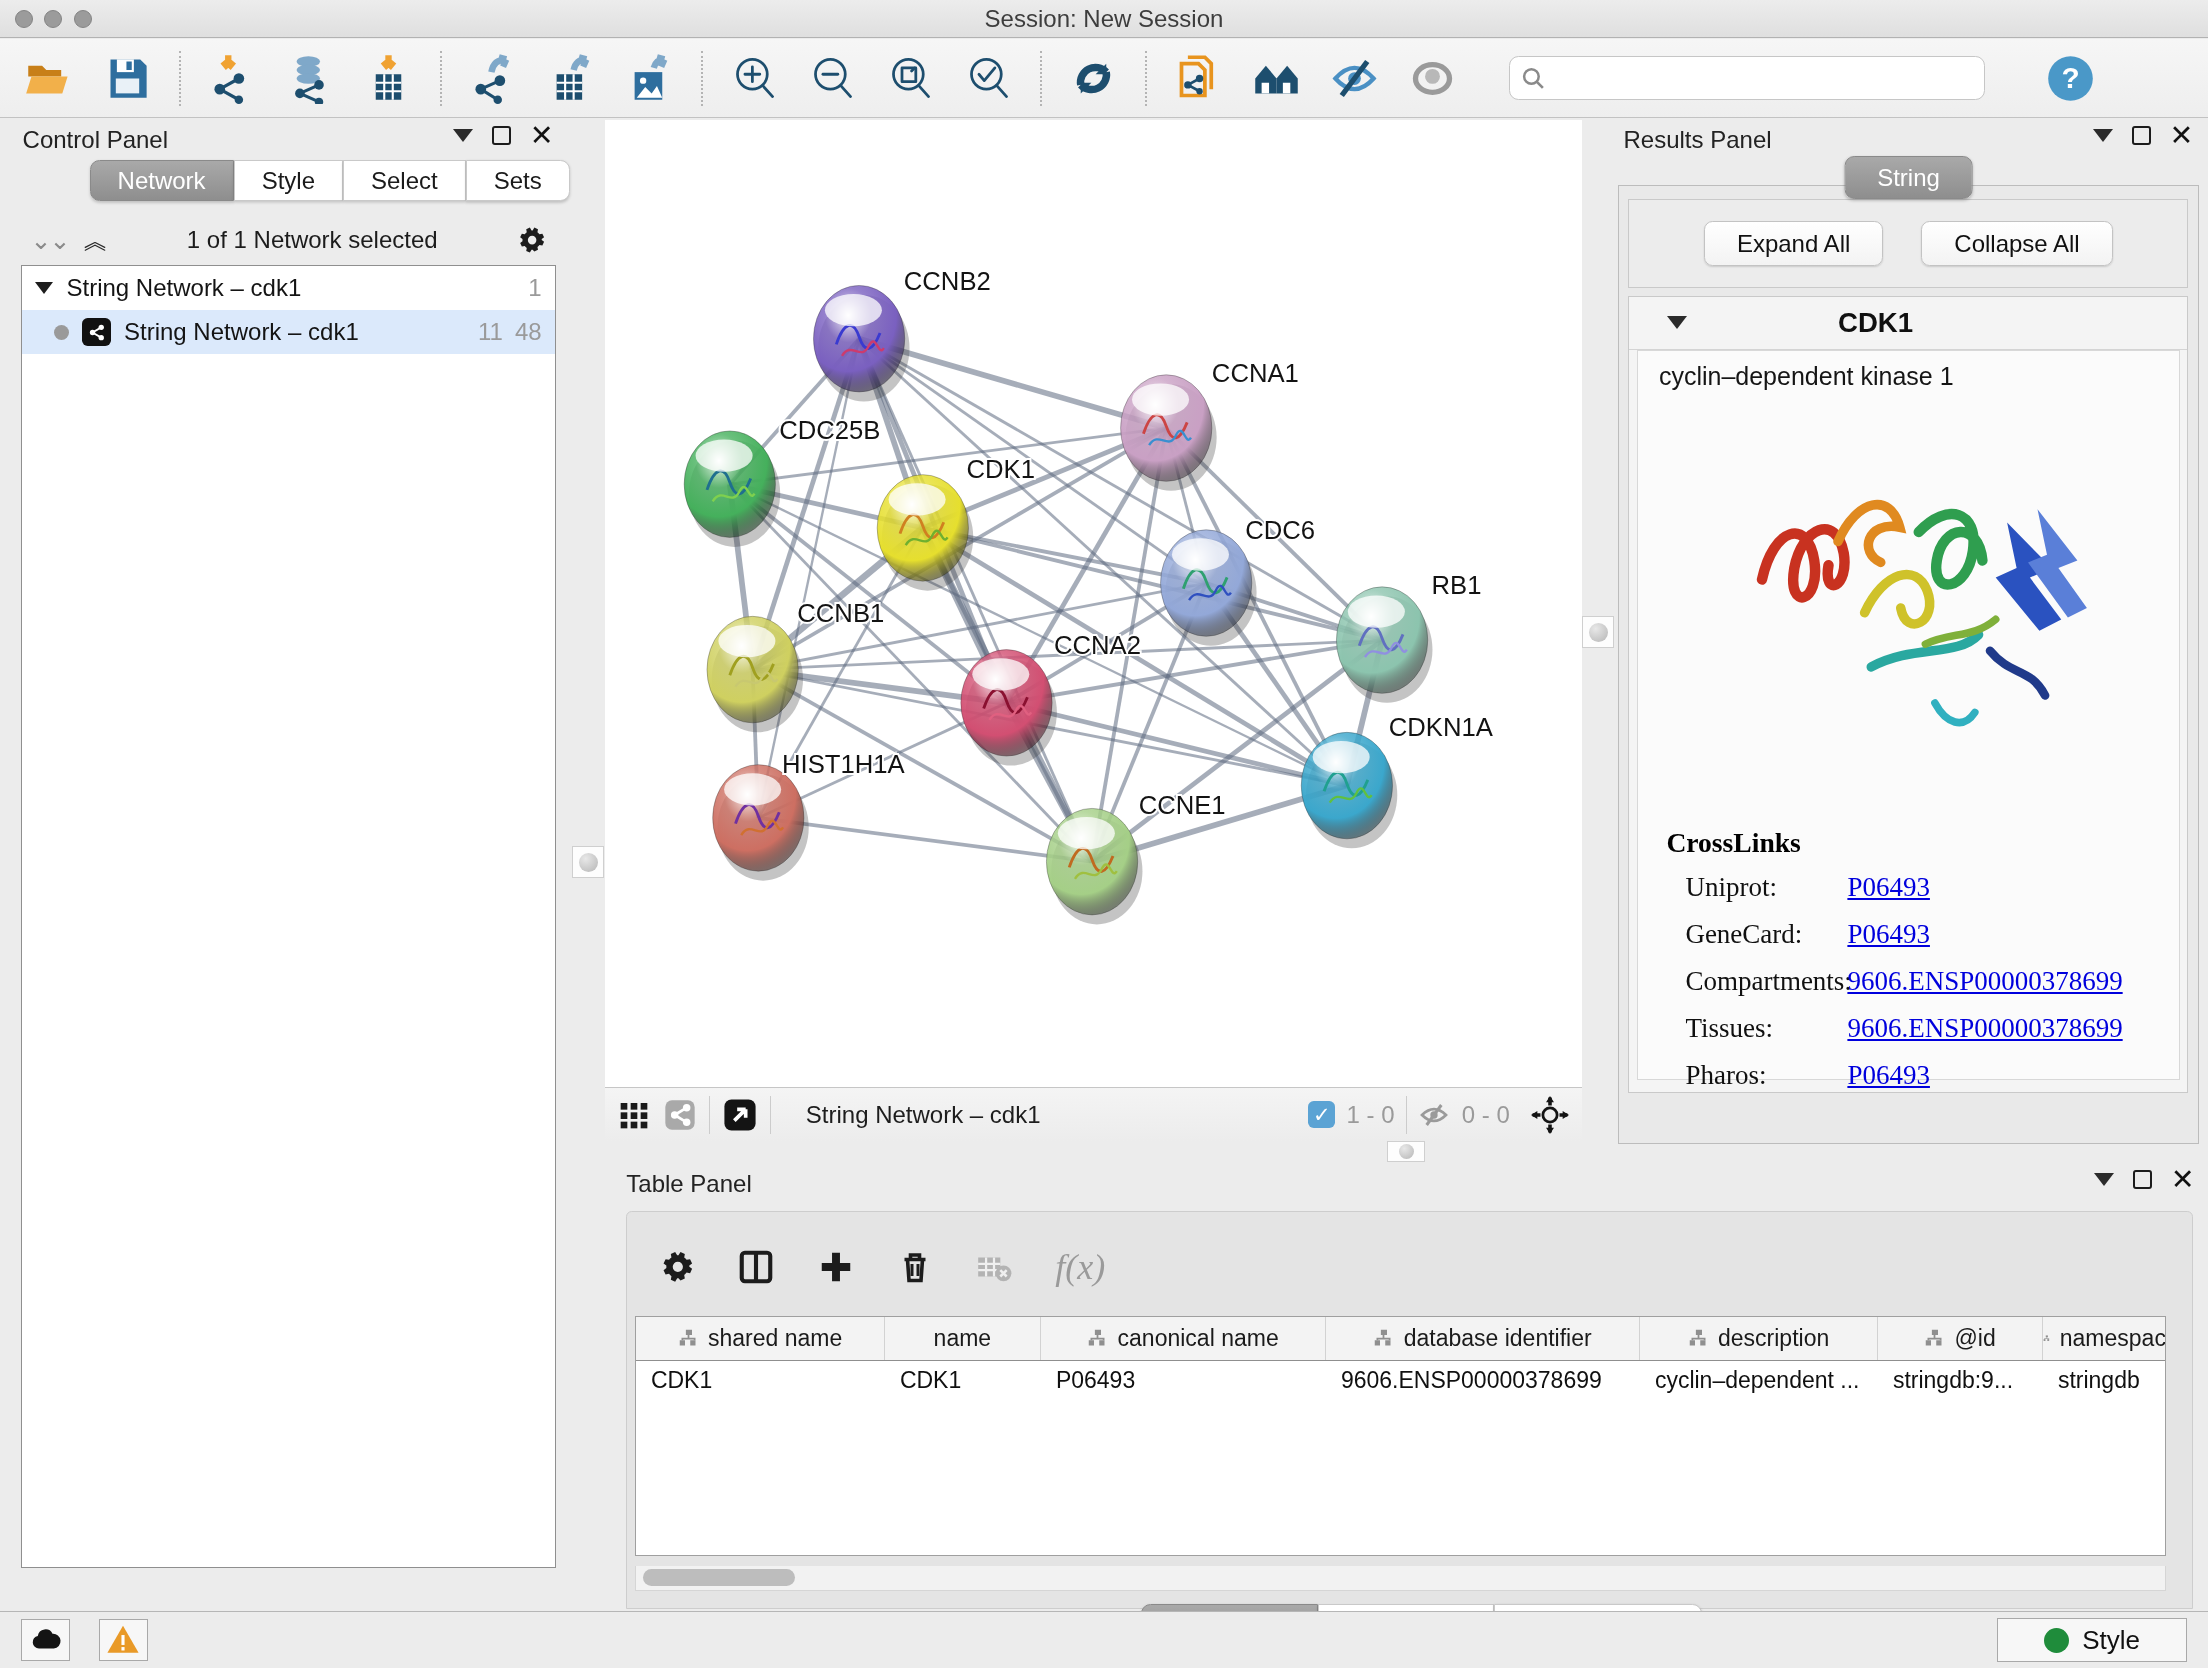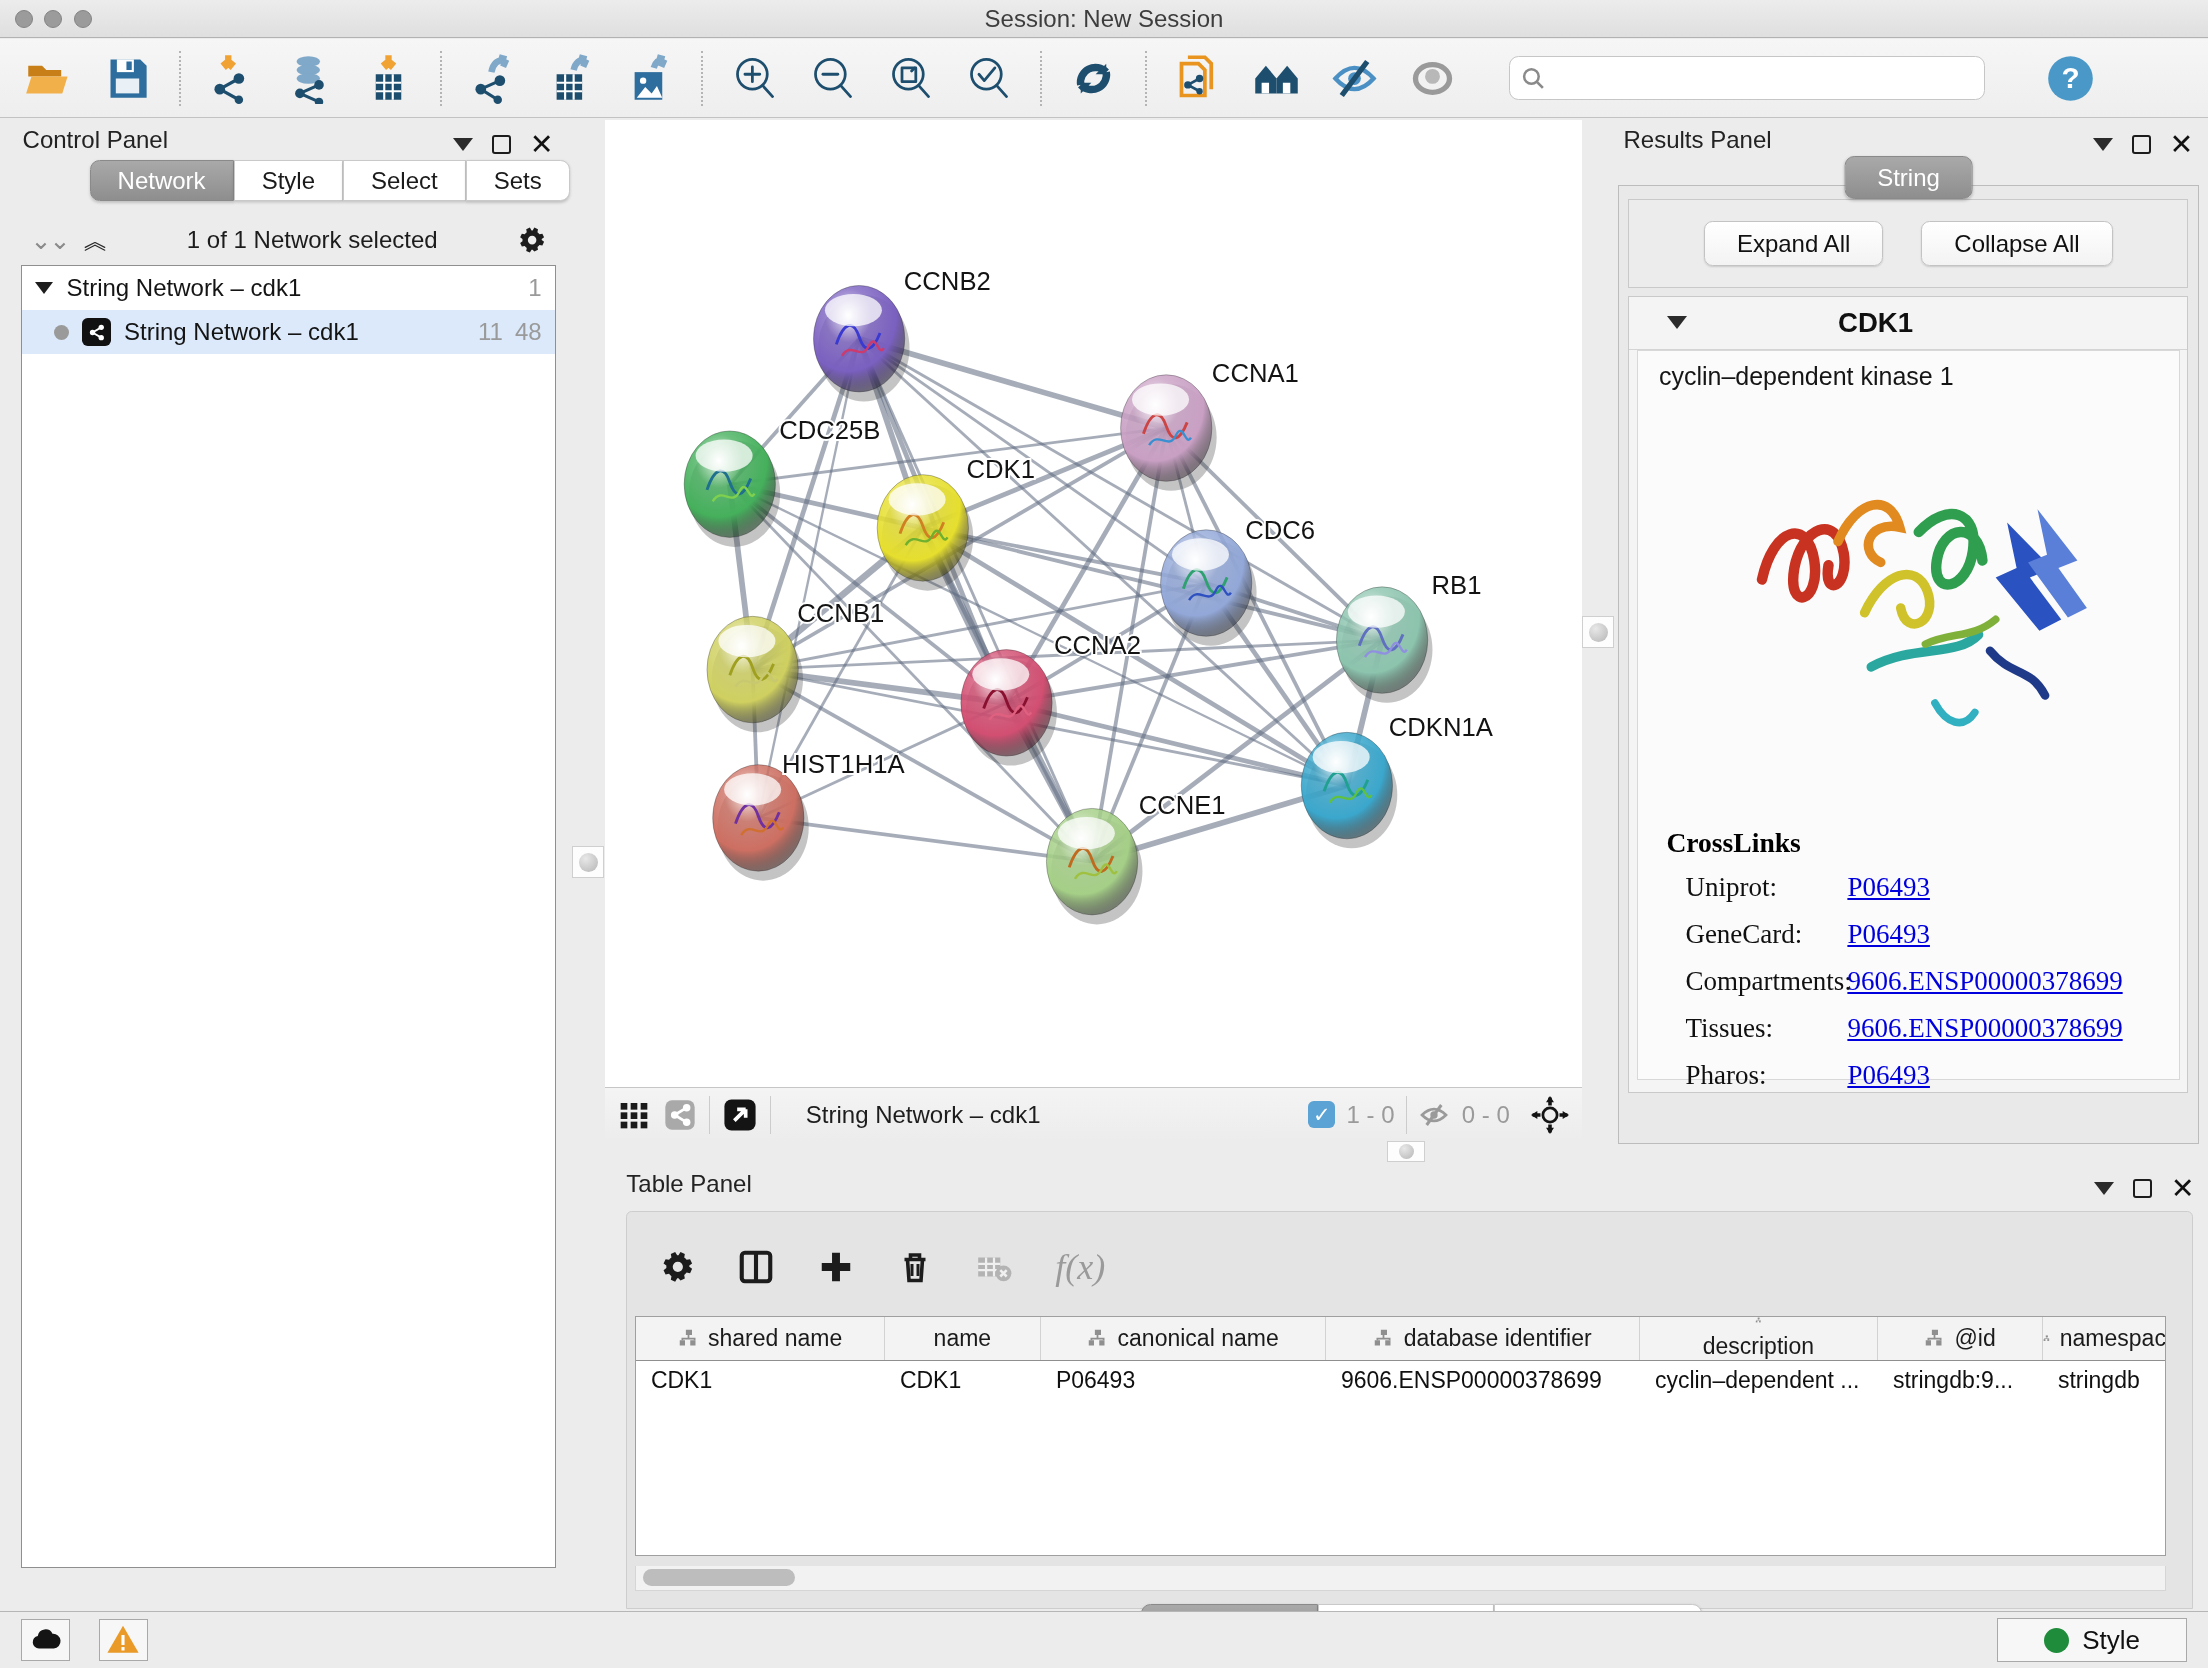--- a/index.html
+++ b/index.html
@@ -23,21 +23,21 @@
   .tb-group { display:flex; align-items:center; gap:25px; }
   .tb-sep { width:0; height:55px; border-left:2.9px dotted #b4b4b4; }
   .tb-btn { width:53px; height:53px; display:flex; align-items:center; justify-content:center; }
   .tb-btn svg { width:51px; height:51px; }
   #toolbar-search { margin-left:25px; width:476px; height:44px; background:#fff; border:1.9px solid #c6c6c6;
     border-radius:9.5px; display:flex; align-items:center; padding:0 11.4px; gap:7.6px; }
   #toolbar-search input { border:none; outline:none; font-size:23px; flex:1; background:transparent; }
   #help-btn { margin-left:34px; }
 
   
-  .panel-title-row { display:flex; align-items:flex-end; font-size:24px; color:#222; }
+  .panel-title-row { display:flex; align-items:flex-start; font-size:24px; color:#222; }
   .panel-ctrls { margin-left:auto; display:flex; align-items:center; gap:19px; font-size:23px; color:#111; }
   .tri-down { width:0; height:0; border-left:10.5px solid transparent; border-right:10.5px solid transparent; border-top:13.3px solid #2b2b2b; }
   .float-box { width:19px; height:19px; border:2.9px solid #1c1c1c; border-radius:2.9px; }
   .close-x { font-size:28.5px; font-weight:bold; line-height:19px; color:#111; }
 
   .segtabs { display:flex; }
   .segtab { padding:5.7px 27px; font-size:24px; background:#fff; border:1px solid #c9c9c9;
     color:#1b1b1b; box-shadow:0 1.9px 2.9px rgba(0,0,0,.18); }
   .segtab:first-child { border-radius:9.5px 0 0 9.5px; }
   .segtab:last-child { border-radius:0 9.5px 9.5px 0; }
@@ -768,21 +768,21 @@
             </div>
             <div class="th" style="width: 314px;">
               <svg width="21" height="21" viewBox="0 0 24 24">
                 <rect x="9" y="2" width="7" height="6" fill="#8f8f8f"></rect>
                 <rect x="2" y="14" width="6" height="6" fill="#8f8f8f"></rect>
                 <rect x="14" y="14" width="6" height="6" fill="#8f8f8f"></rect>
                 <path d="M12 8 v4 M5 14 v-2 h14 v2" stroke="#8f8f8f" stroke-width="2" fill="none"></path>
               </svg>
               <span>database identifier</span>
             </div>
-            <div class="th" style="width: 238px; flex-direction: column;">
+            <div class="th" style="width: 238px;">
               <svg width="21" height="21" viewBox="0 0 24 24">
                 <rect x="9" y="2" width="7" height="6" fill="#8f8f8f"></rect>
                 <rect x="2" y="14" width="6" height="6" fill="#8f8f8f"></rect>
                 <rect x="14" y="14" width="6" height="6" fill="#8f8f8f"></rect>
                 <path d="M12 8 v4 M5 14 v-2 h14 v2" stroke="#8f8f8f" stroke-width="2" fill="none"></path>
               </svg>
               <span>description</span>
             </div>
             <div class="th" style="width: 165px;">
               <svg width="21" height="21" viewBox="0 0 24 24">

